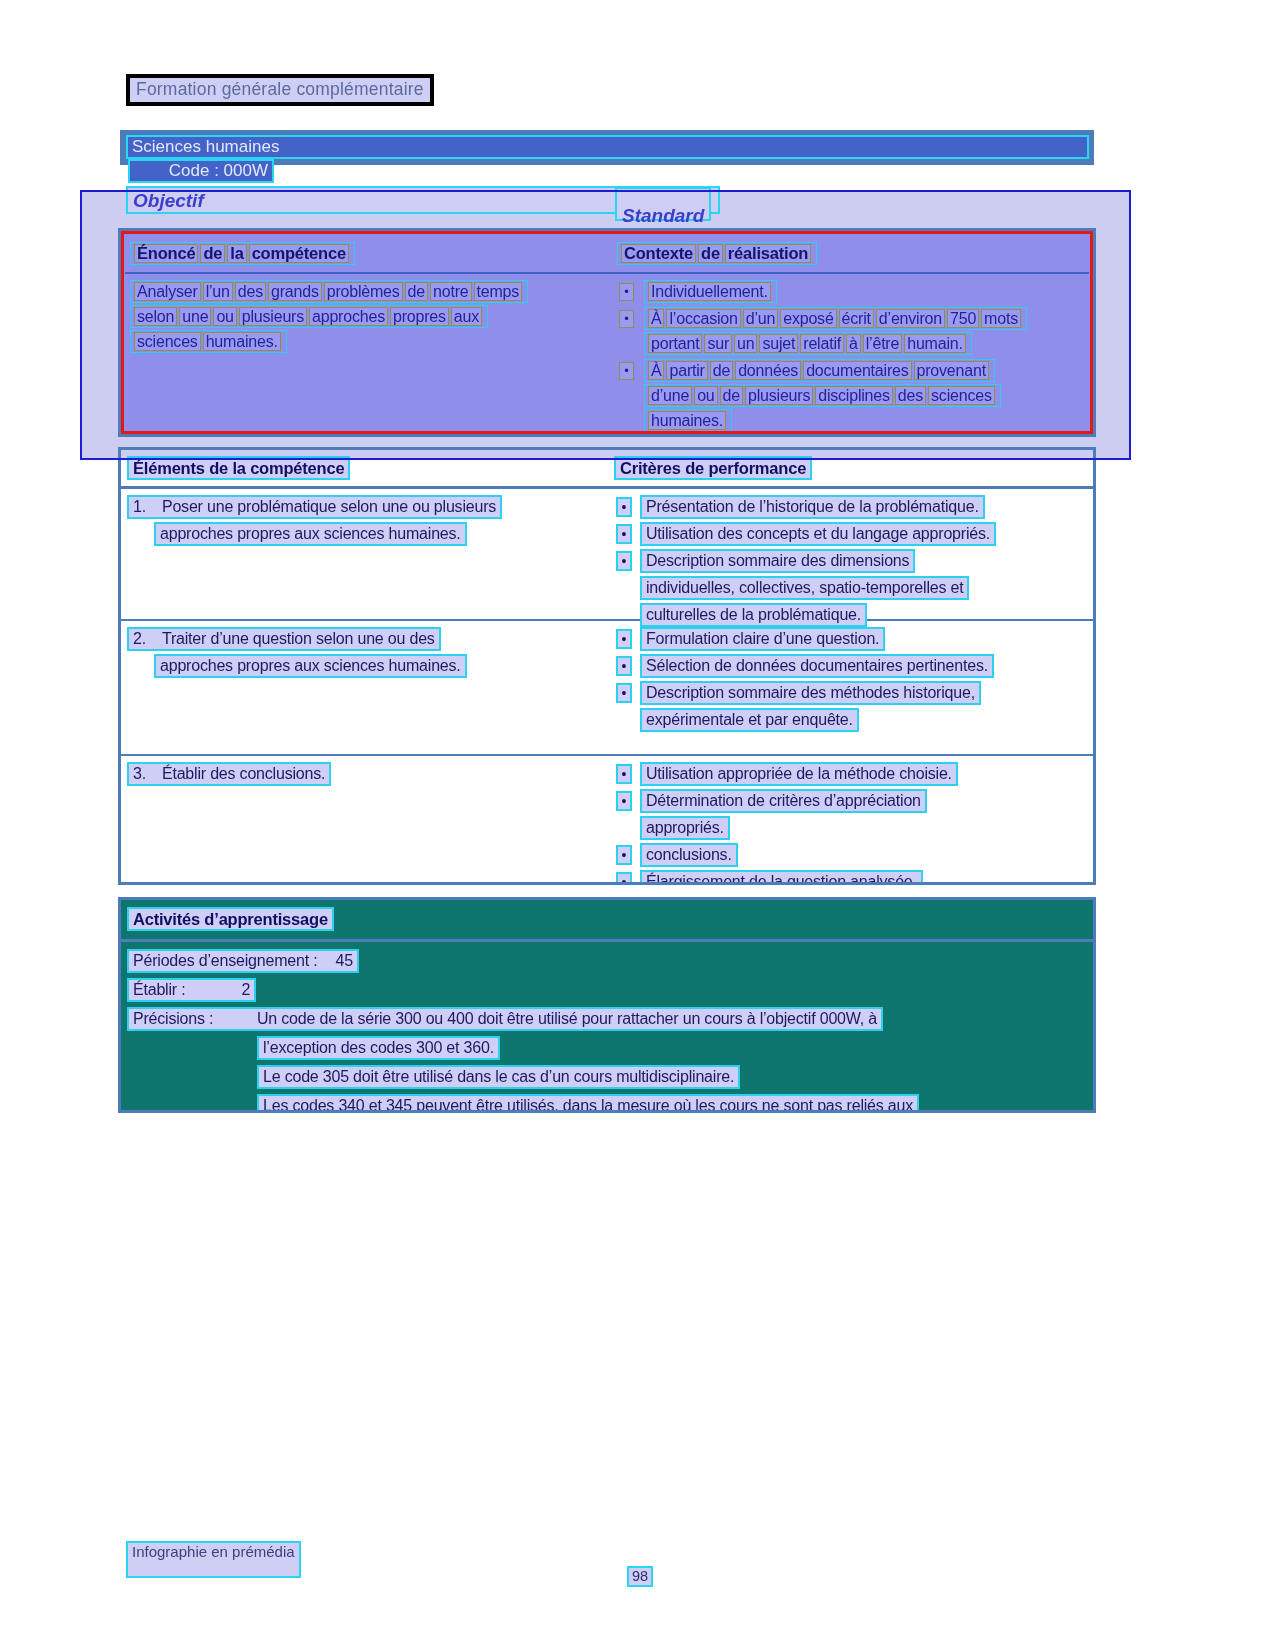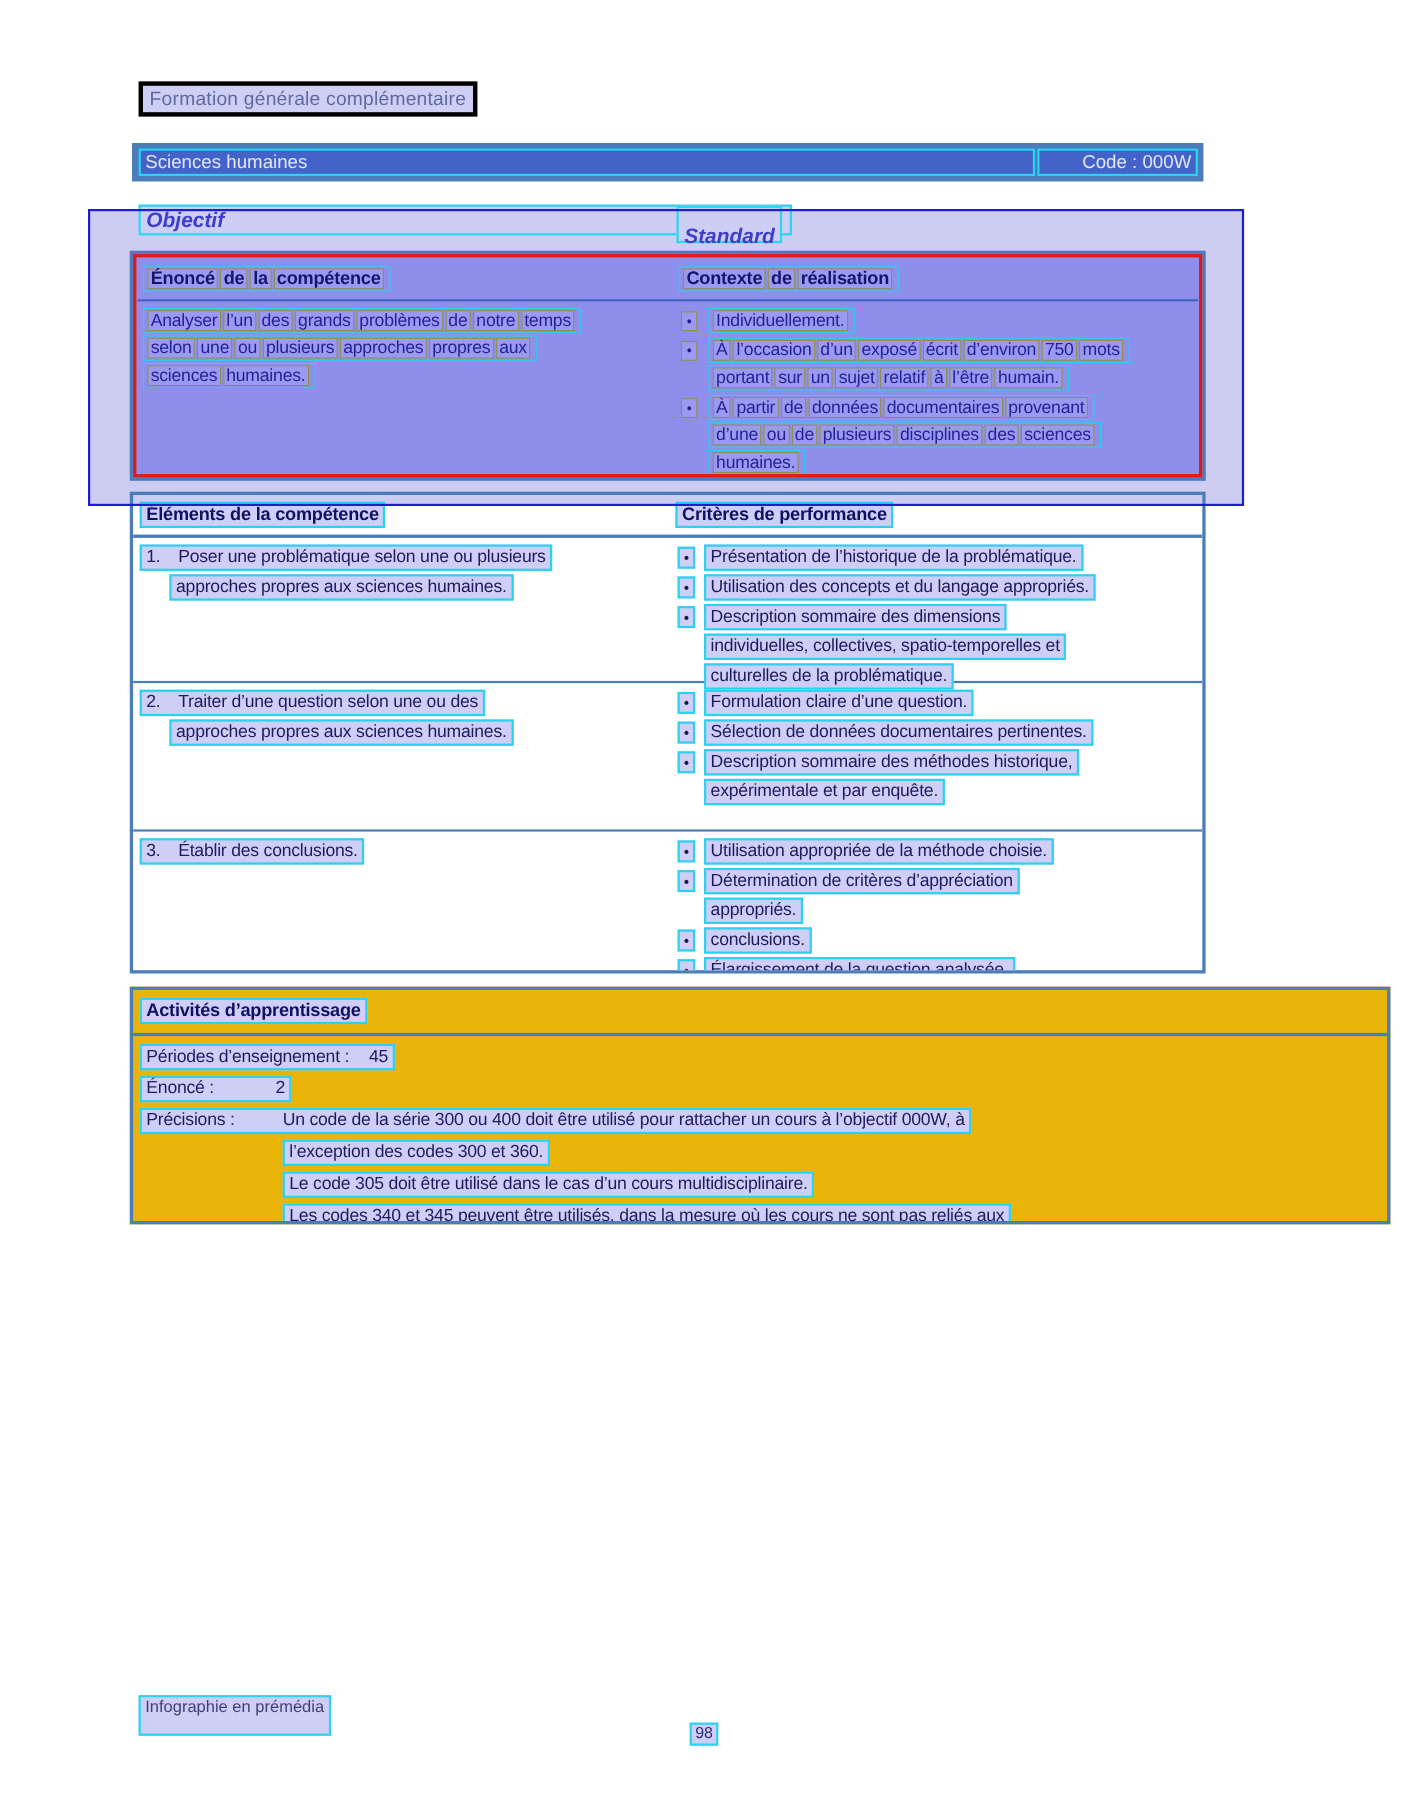--- a/index.html
+++ b/index.html
@@ -6,21 +6,21 @@
   .page{position:relative;width:1275px;height:1651px;background:#ffffff;
         font-family:"Liberation Sans",sans-serif;overflow:hidden;}
 
   
   .title-box{position:absolute;left:126px;top:74px;background:#cfcef5;
              border:4px solid #000000;padding:1px 6px 2px;font-size:17.5px;
              color:#5c6b9e;letter-spacing:.2px;}
 
   
   .banner{position:absolute;left:120px;top:130px;width:974px;height:35px;background:#4d7cbb;}
-  .banner-strip{position:absolute;left:6px;top:5px;right:5px;bottom:5px;display:flex;}
+  .banner-strip{position:absolute;left:6px;top:5px;right:5px;bottom:5px;display:flex;flex-direction:column;}
   .banner-cell{background:#4363c8;border:2px solid #29d6f2;color:#e4e7fb;
                font-size:17px;display:flex;align-items:center;box-sizing:border-box;}
   .banner-left{flex:1;padding-left:4px;}
   .banner-right{width:146px;justify-content:flex-end;padding-right:4px;margin-left:2px;}
 
   
   .overlay-fill{position:absolute;left:80px;top:190px;width:1051px;height:270px;
                 background:#cdcdf1;z-index:1;}
   .overlay-border{position:absolute;left:80px;top:190px;width:1051px;height:270px;
                   border:2px solid #1d1dd6;box-sizing:border-box;pointer-events:none;z-index:6;}
@@ -72,22 +72,22 @@
       letter-spacing:-.2px;}
   .num{display:inline-block;margin-right:16px;}
   .cont{display:block;margin-left:27px;}
   .t2-item{display:flex;align-items:flex-start;}
   .bullet2{display:inline-block;background:#cfcef7;border:2px solid #2ad2f0;width:12px;
            text-align:center;color:#15154e;font-size:14px;line-height:16px;
            margin:2px 8px 3px 2px;flex:none;}
   .lines-col .lb{display:table;}
 
   
-  .activities{position:absolute;left:118px;top:897px;width:1146px;height:216px;
-              border:3px solid #4d7cbb;box-sizing:border-box;background:#eab308;z-index:2;overflow:hidden;}
+  .activities{position:absolute;left:118px;top:897px;width:978px;height:216px;
+              border:3px solid #4d7cbb;box-sizing:border-box;background:#0f766e;z-index:2;overflow:hidden;}
   .act-header{padding:7px 6px 5px;}
   .act-header .lb{font-weight:bold;font-size:16.5px;color:#101062;}
   .act-sep{height:3px;background:#4d7cbb;}
   .act-body{padding:7px 6px 0;}
   .act-line{margin-bottom:2px;}
   .gap-periodes{display:inline-block;width:18px;}
   .gap-unites{display:inline-block;width:56px;}
   .prec-label{display:inline-block;width:124px;}
   .prec-cont{margin-left:130px;}
 
@@ -262,21 +262,21 @@
   <div class="activities">
     <div class="act-header">
       <span class="lb"><span>Activités d’apprentissage</span></span>
     </div>
     <div class="act-sep"></div>
     <div class="act-body">
       <div class="act-line">
         <span class="lb"><span>Périodes d’enseignement :</span><span class="gap-periodes"></span><span>45</span></span>
       </div>
       <div class="act-line">
-        <span class="lb"><span>Énoncé :</span><span class="gap-unites"></span><span>2</span></span>
+        <span class="lb"><span>Établir :</span><span class="gap-unites"></span><span>2</span></span>
       </div>
       <div class="act-line">
         <span class="lb"><span class="prec-label">Précisions :</span><span id="prec-first">Un code de la série 300 ou 400 doit être utilisé pour rattacher un cours à l’objectif 000W, à</span></span>
       </div>
       <div id="prec-rest">
           <div class="act-line prec-cont"><span class="lb">l’exception des codes 300 et 360.</span></div>
           <div class="act-line prec-cont"><span class="lb">Le code 305 doit être utilisé dans le cas d’un cours multidisciplinaire.</span></div>
           <div class="act-line prec-cont"><span class="lb">Les codes 340 et 345 peuvent être utilisés, dans la mesure où les cours ne sont pas reliés aux</span></div>
         </div>
     </div>

